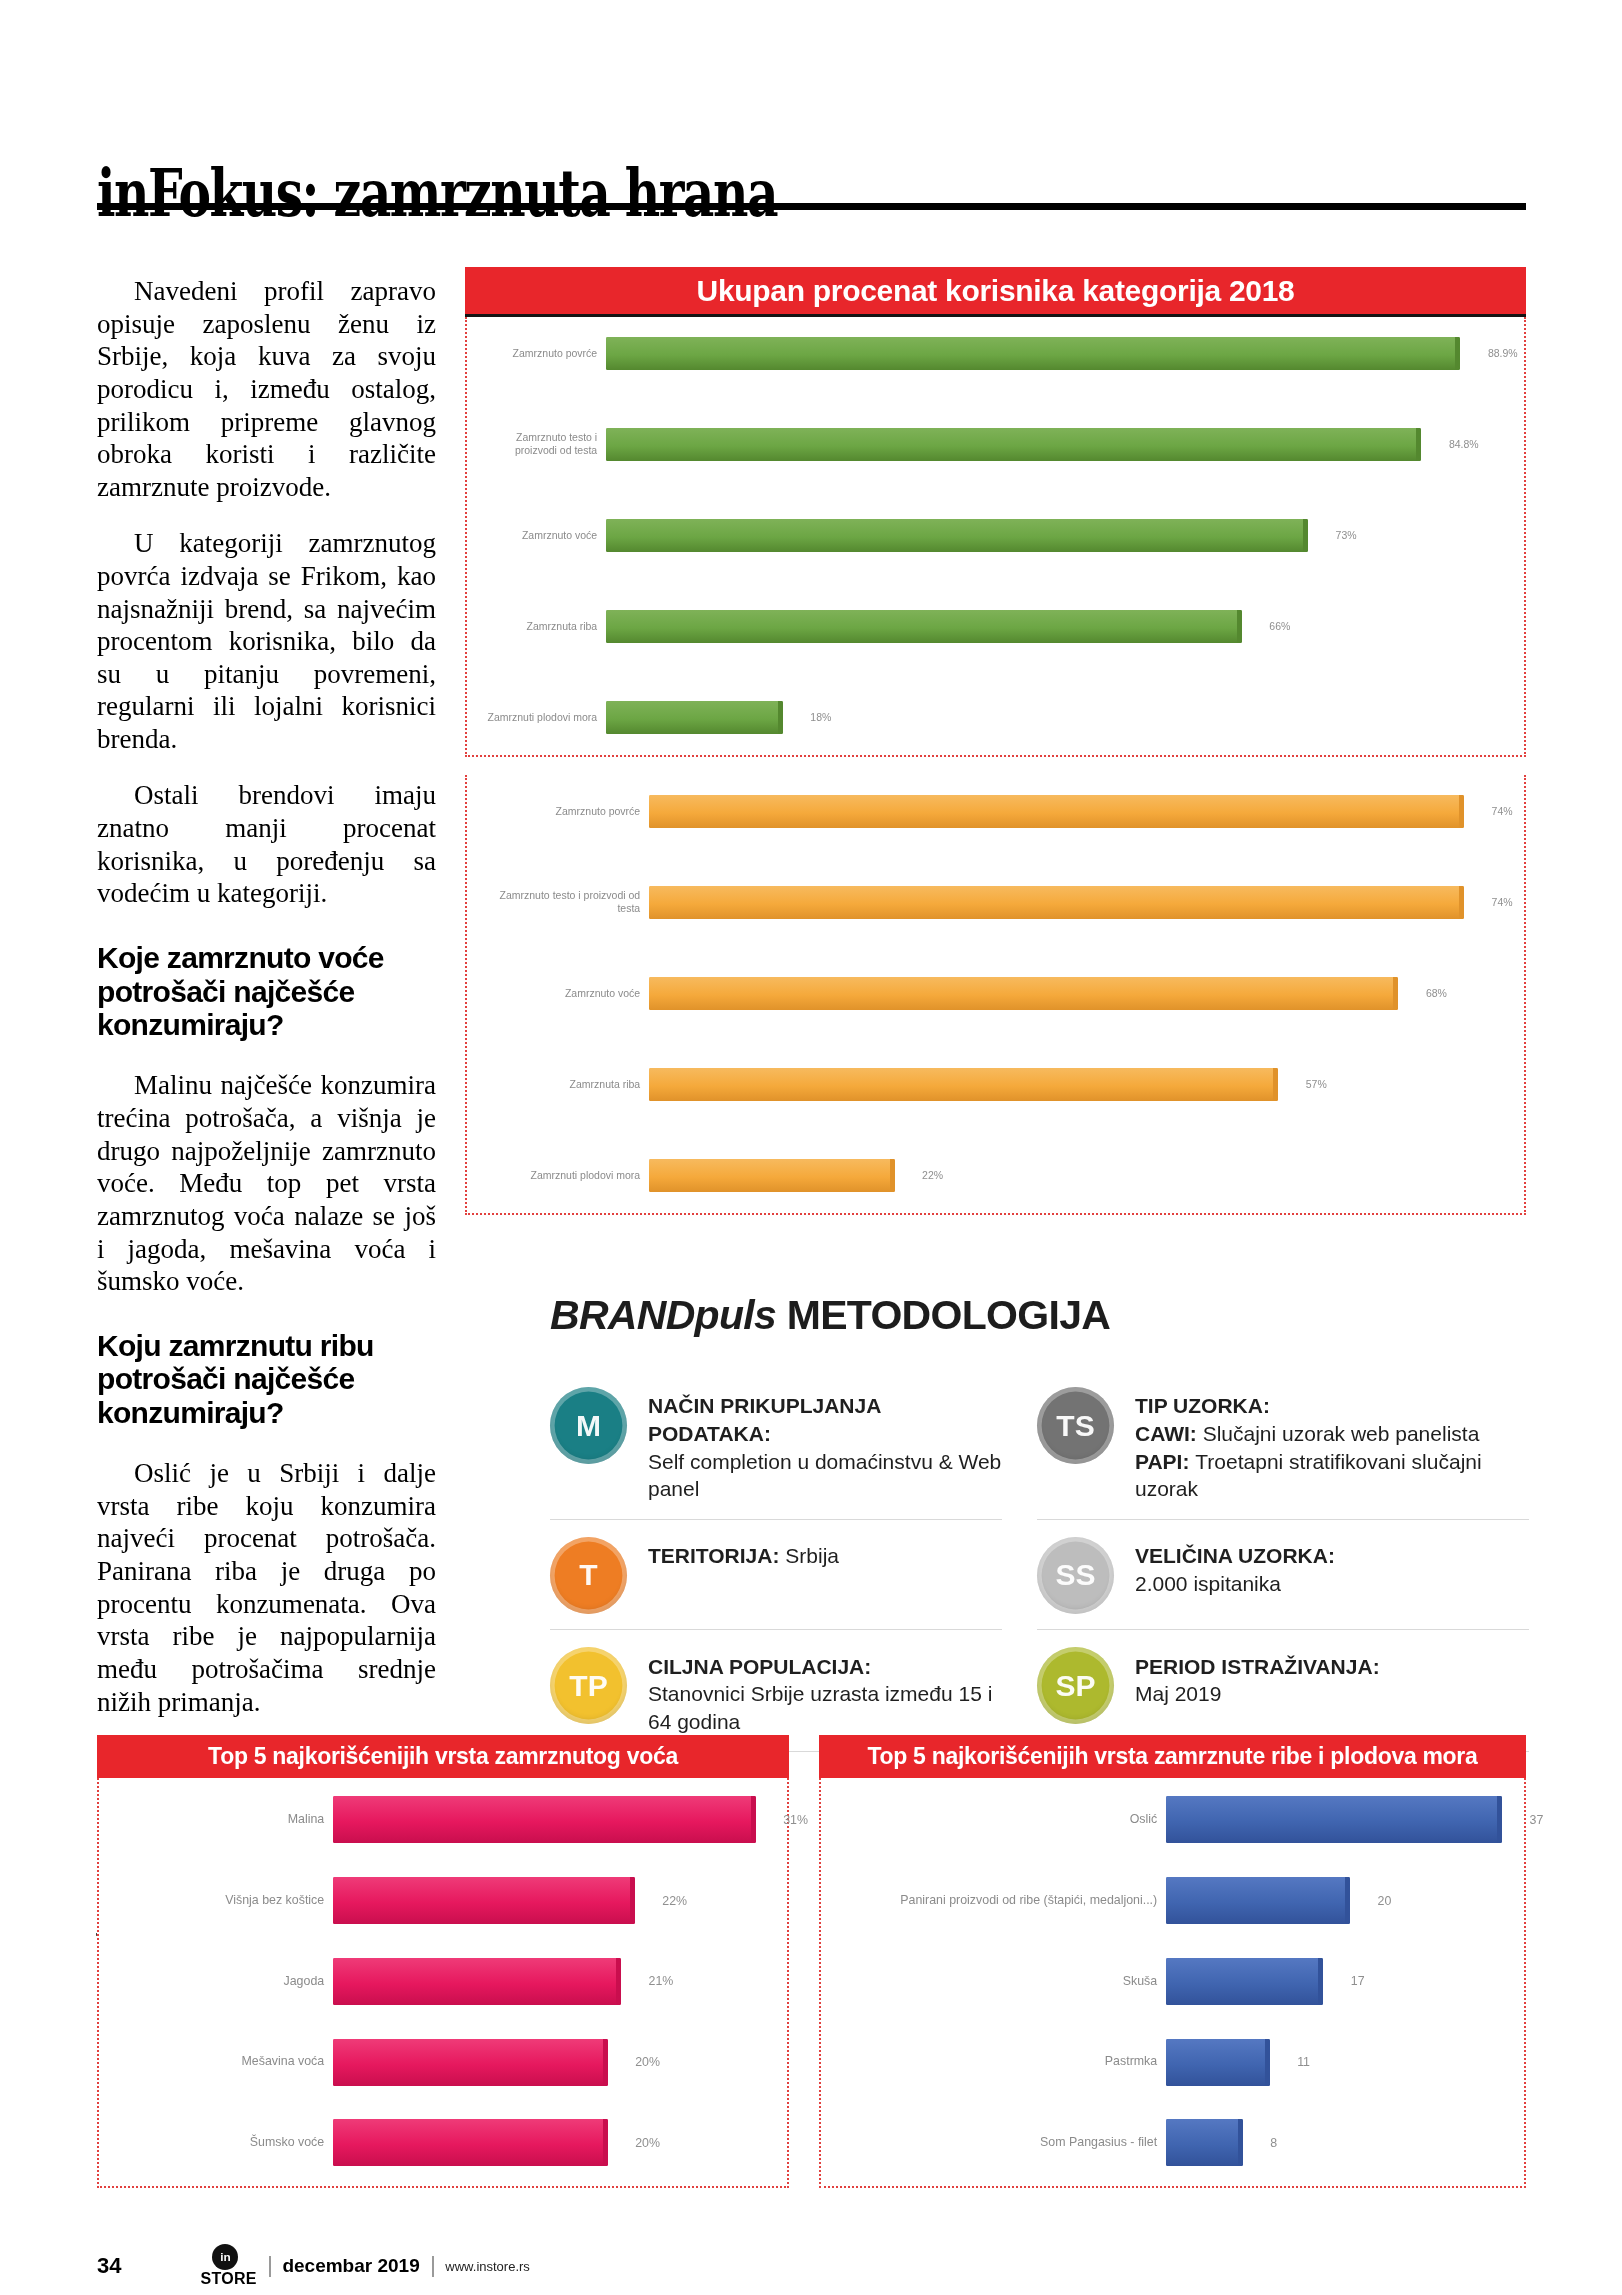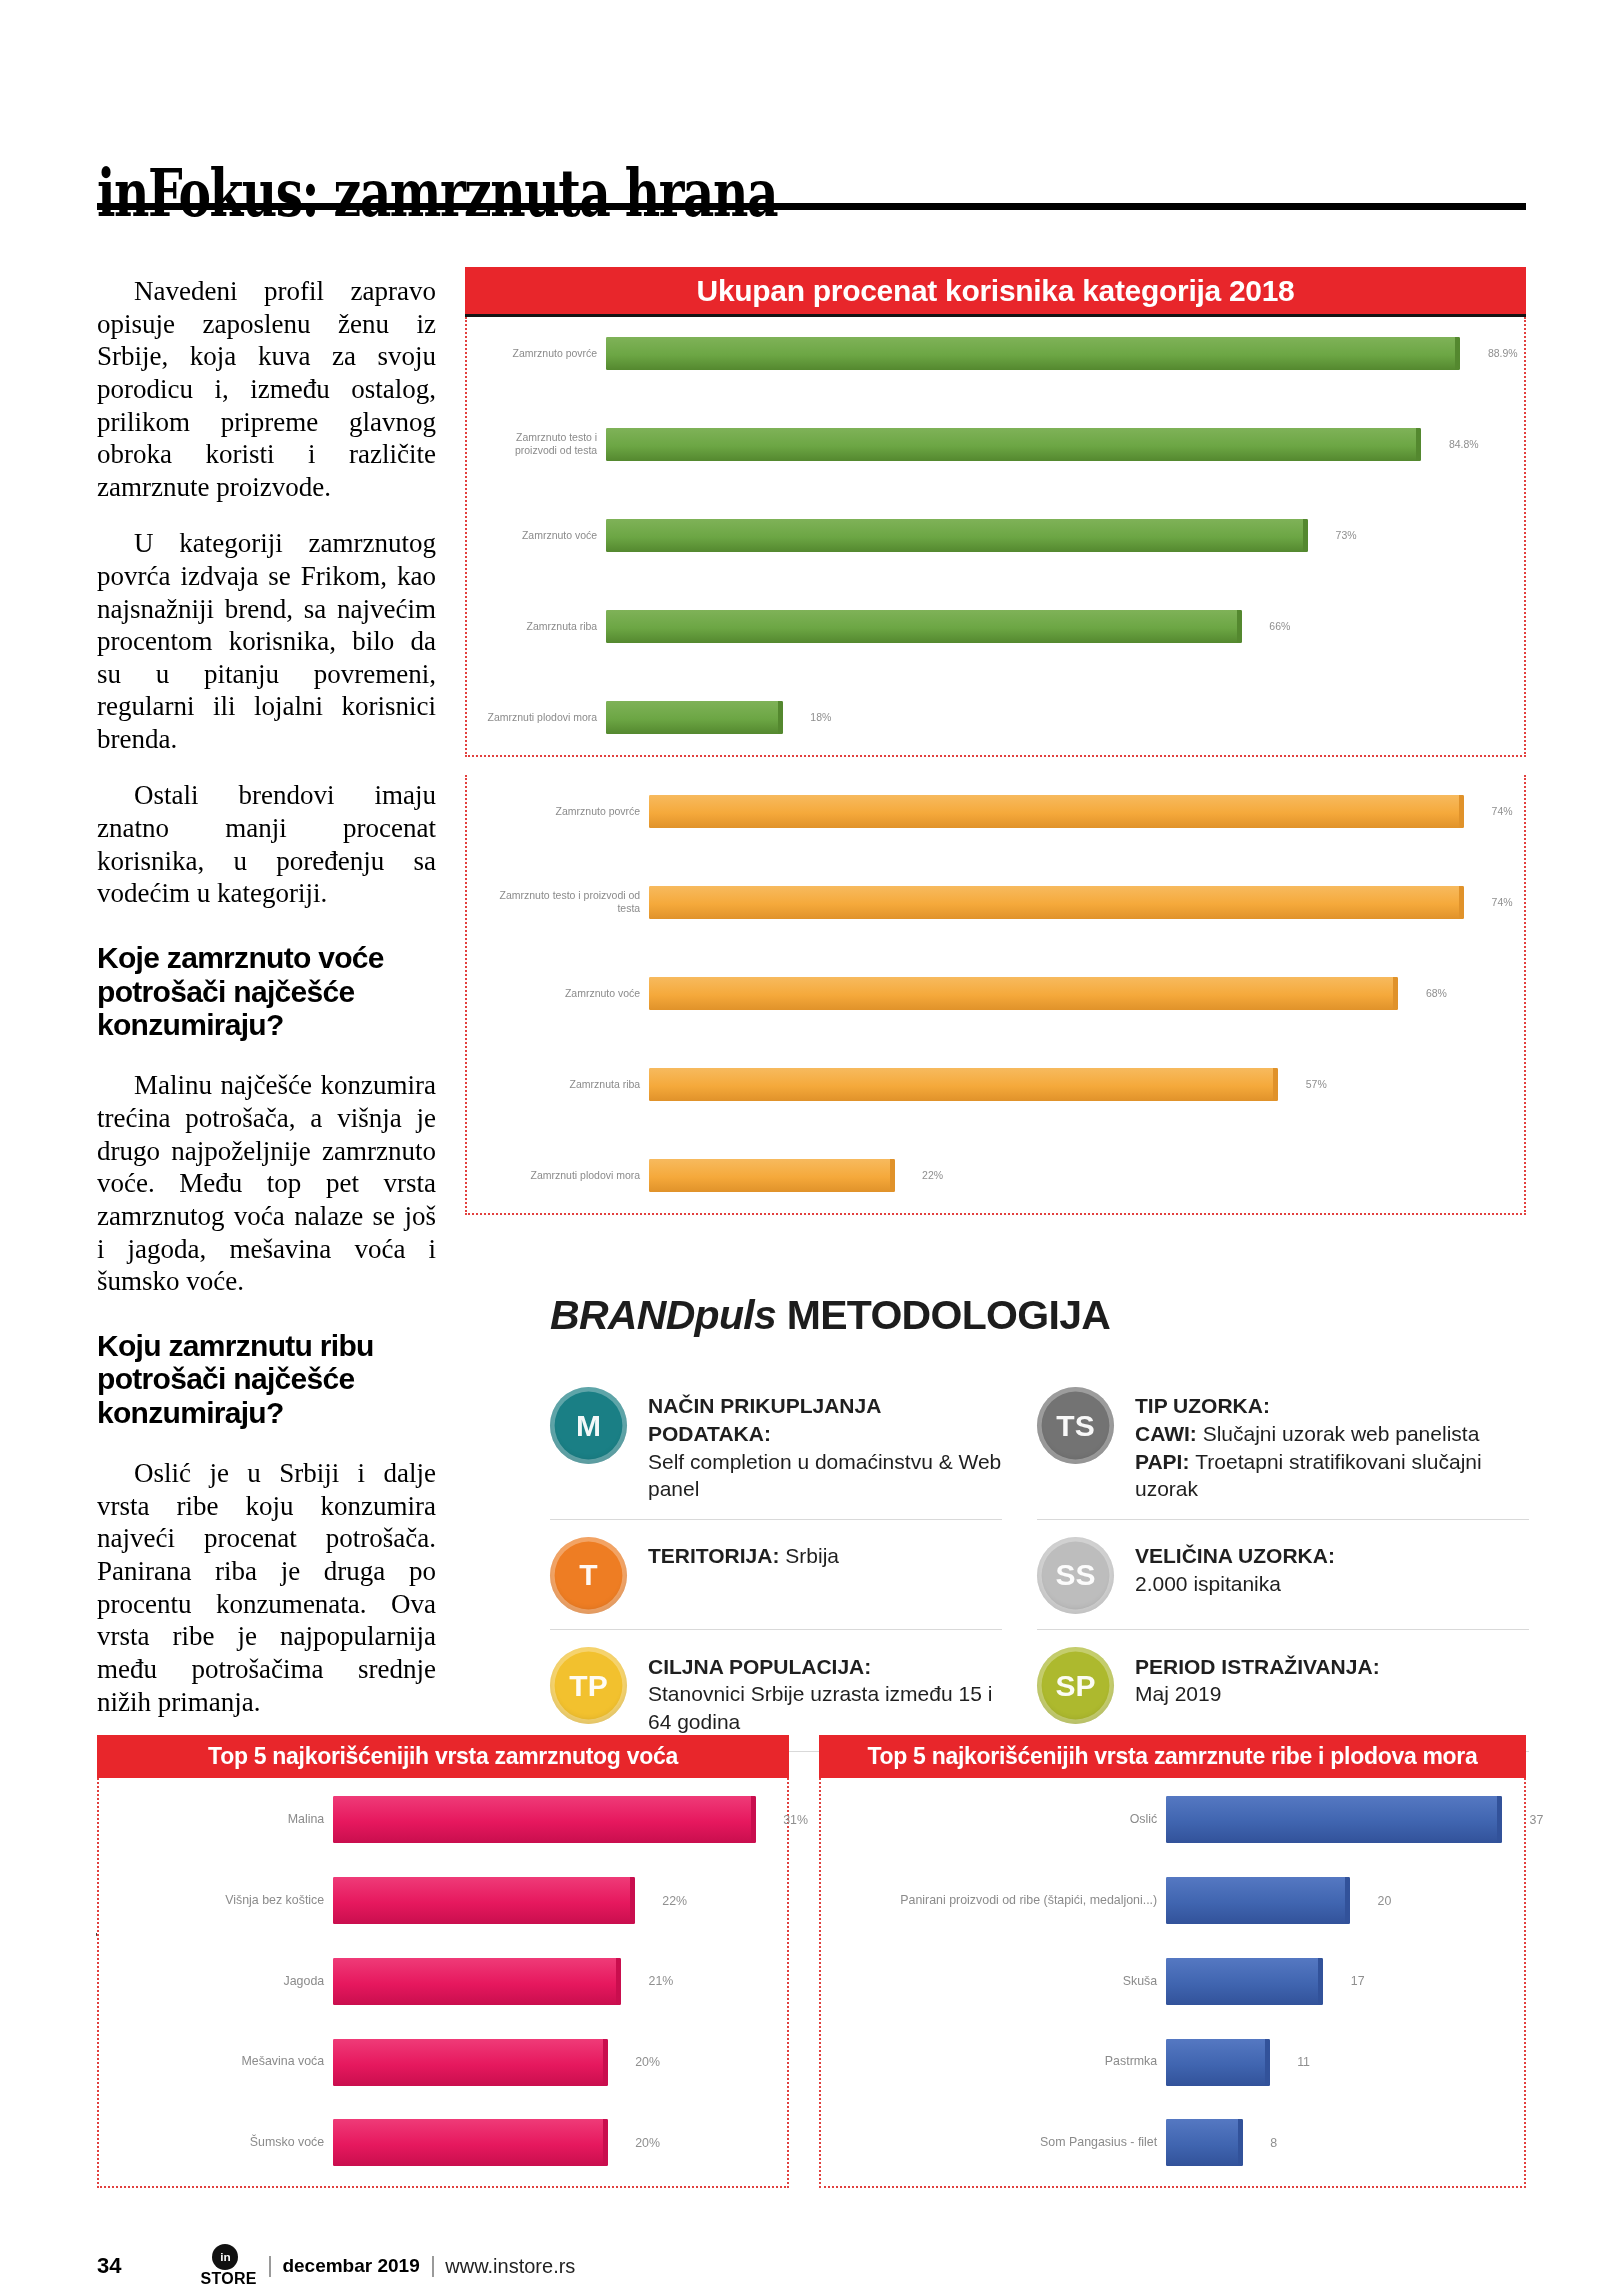--- a/index.html
+++ b/index.html
@@ -53,21 +53,21 @@
   .m-line strong{font-weight:700;}
   
   .footer{position:absolute;left:97px;top:2244px;display:flex;align-items:center;}
   .pageno{font-weight:700;font-size:22px;}
   .logo-group{display:flex;align-items:center;margin-left:79px;flex-direction:column;}
   .logo-circle{width:26px;height:26px;border-radius:50%;background:#111;color:#fff;display:flex;align-items:center;
                justify-content:center;font-size:11.8px;font-weight:700;margin-right:6.5px;}
   .logo-text{font-weight:700;font-size:16px;letter-spacing:0.3px;}
   .sep{width:2px;height:21px;background:#9a9a9a;margin:0 11.8px;}
   .issue{font-weight:700;font-size:19px;}
-  .website{font-size:20px;color:#222;}
+  .website{font-size:13px;color:#222;}
 </style>
 </head>
 <body>
 
 <div class="page">
 
   <h1 class="masthead">inFokus: zamrznuta hrana</h1>
   <div class="mast-rule"></div>
 
   <div class="article">

